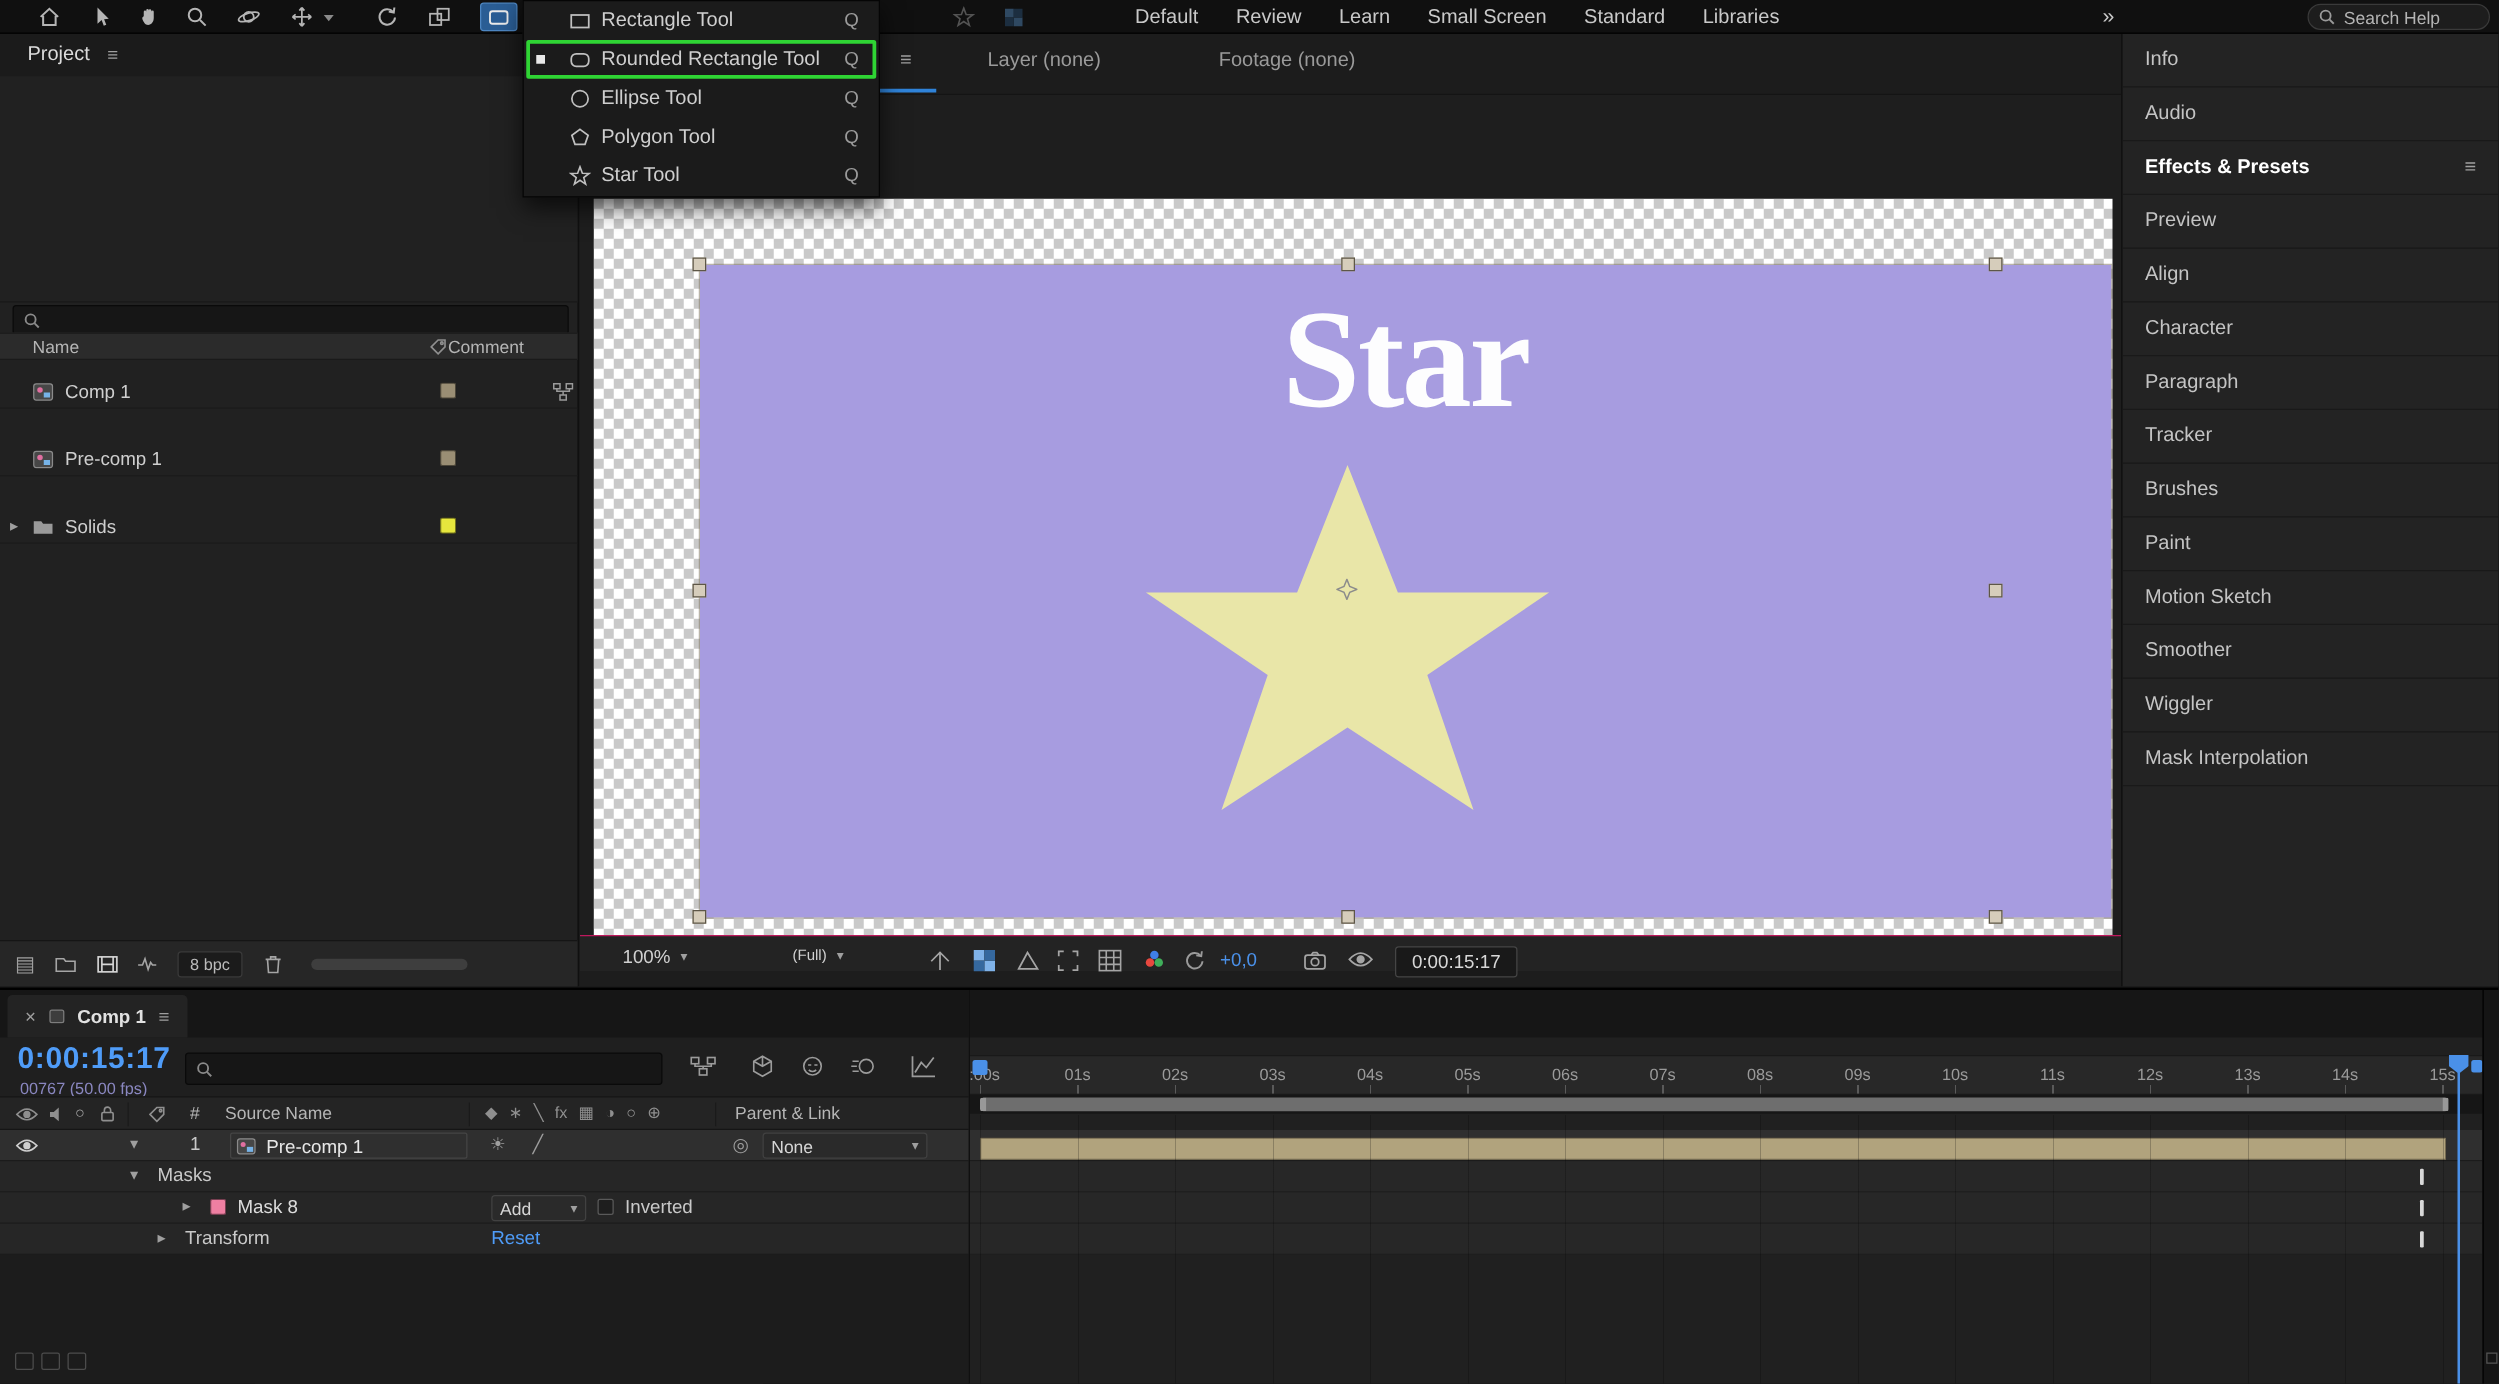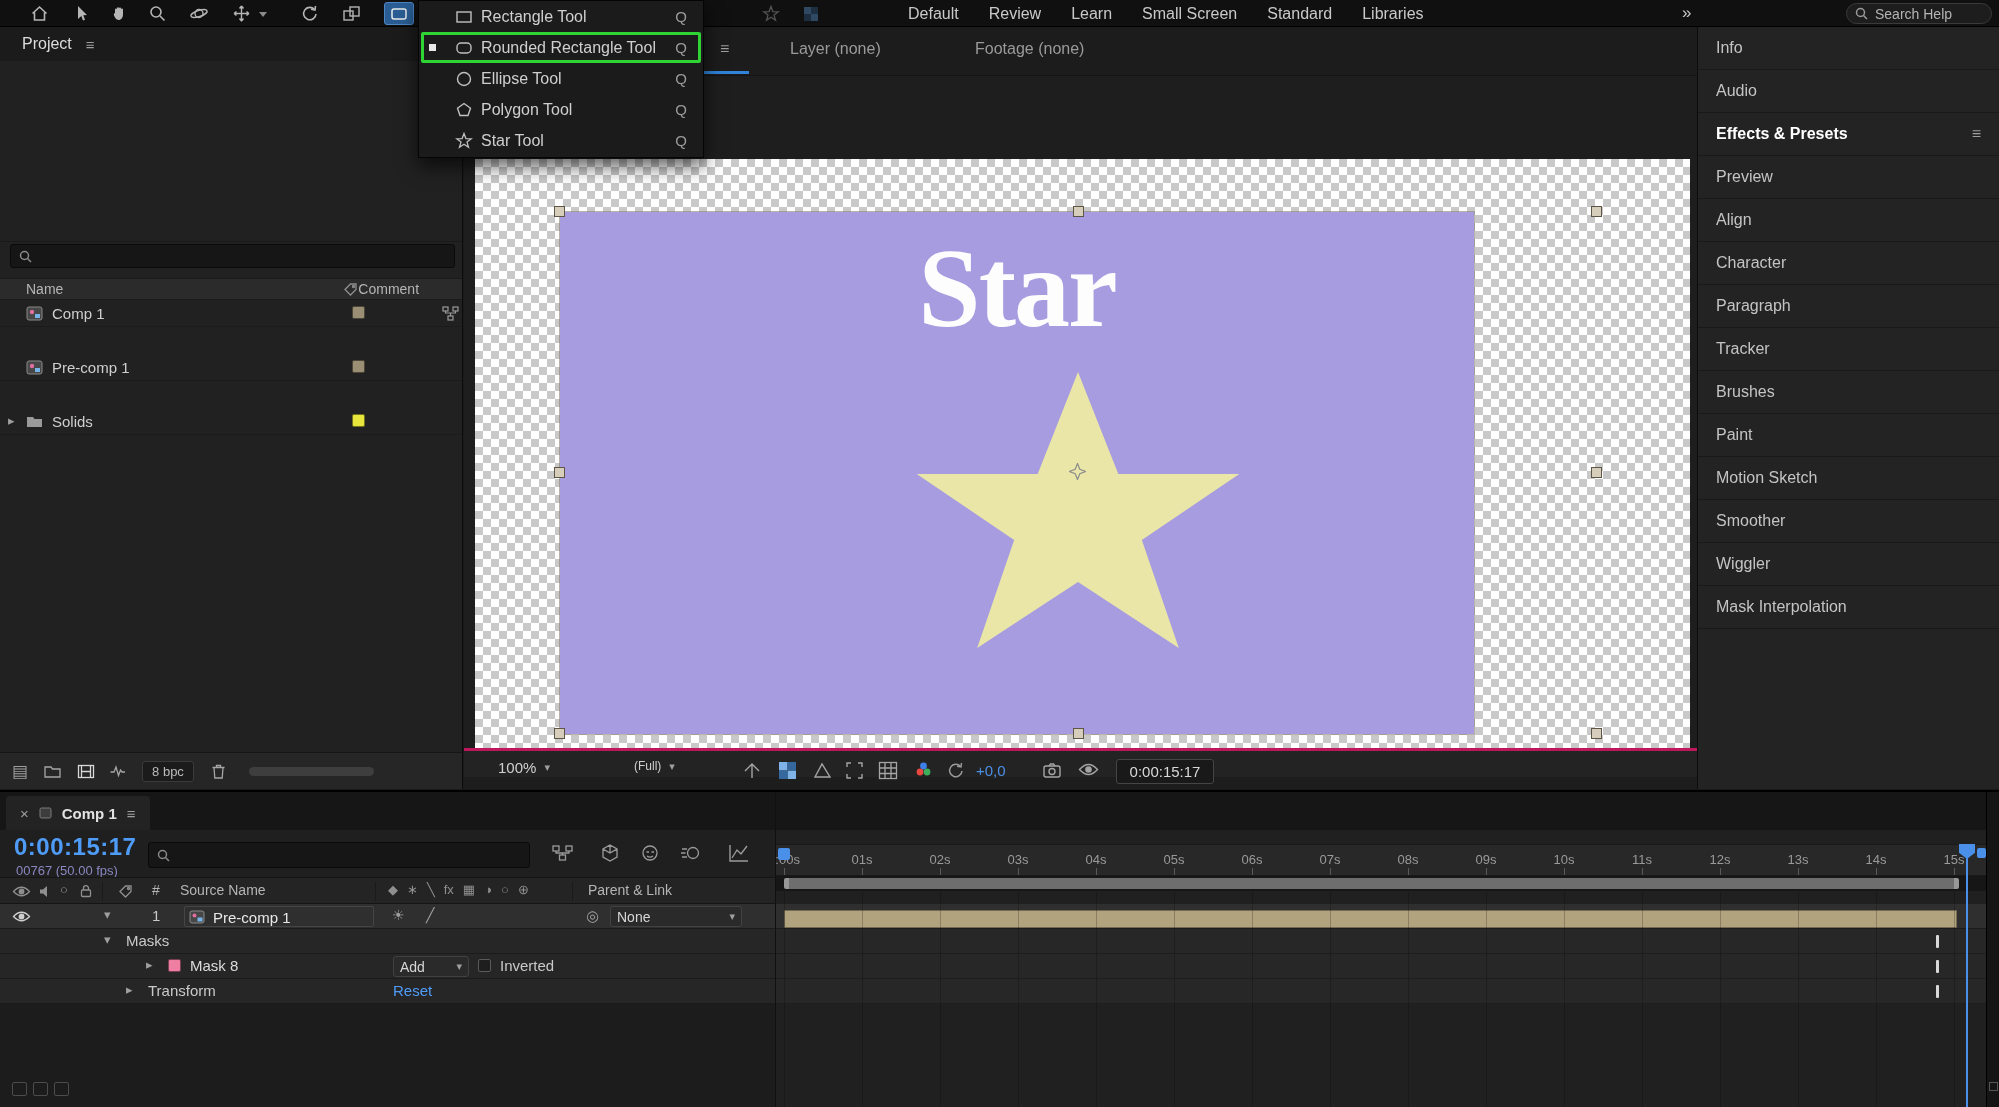--- a/index.html
+++ b/index.html
@@ -131,21 +131,21 @@
       <span style="margin-left:22px;color:#dcdcdc;font-size:16px">Project</span>
       <span class="glyph" style="margin-left:14px;font-size:15px">≡</span>
     </div>
     <div class="abs" style="left:0;top:34px;width:100%;height:181px;background:#212121;border-bottom:1px solid #191919"></div>
     <div class="abs row field" style="left:10px;top:217px;width:445px;height:24px;padding:0 8px;gap:7px">
       <svg width="13" height="13" fill="none" stroke="#8a8a8a" stroke-width="1.5">
           <circle cx="5.5" cy="5.5" r="4"></circle>
           <path d="M8.5 8.5 L12 12"></path>
         </svg>
     </div>
-    <div class="abs row colhead" style="left:0;top:251px;width:100%;height:22px">
+    <div class="abs row colhead" style="left:0;top:239px;width:100%;height:22px">
       <span style="margin-left:26px">Name</span>
       <svg style="margin-left:280px" width="15" height="15" fill="none" stroke="#8f8f8f" stroke-width="1.3">
           <path d="M2 7.5 L7.5 2 h5.5 v5.5 L7.5 13 Z"></path>
           <circle cx="10.5" cy="4.5" r="1"></circle>
         </svg>
       <span style="">Comment</span>
     </div>
     <div class="prow abs" style="left:0;top:273px;width:100%">
       <svg class="abs" style="left:26px;top:6px" width="17" height="15">
           <rect x="1" y="1" width="15" height="13" rx="2" fill="#474747" stroke="#8a8a8a"></rect>
@@ -201,41 +201,41 @@
   <div class="abs" style="left:464px;top:27px;width:1233px;height:762px;background:#1d1d1d">
     <div class="abs" style="left:0;top:0;width:100%;height:49px;background:#1c1c1c;border-bottom:1px solid #141414">
       <div class="abs" style="left:40px;top:44px;width:245px;height:3px;background:#2f83d9"></div>
       <span class="glyph abs" style="left:256px;top:13px;font-size:16px">≡</span>
       <span class="abs dim" style="left:326px;top:13px">Layer (none)</span>
       <span class="abs dim" style="left:511px;top:13px">Footage (none)</span>
     </div>
 
     <div class="abs" style="left:0;top:49px;width:100%;height:672px;background:#1e1e1e;overflow:hidden">
       <div class="chk abs" style="left:11px;top:83px;width:1215px;height:635px">
-        <div class="abs" style="left:85px;top:53px;width:914px;height:522px;background:#a79ce0;outline:1px solid rgba(130,120,100,.55)">
+        <div class="abs" style="left:85px;top:53px;width:1129px;height:522px;background:#a79ce0;outline:1px solid rgba(130,120,100,.55)">
           <div class="abs" style="left:0;top:20px;width:100%;text-align:center;font-family:'Liberation Serif',serif;font-weight:600;font-size:112px;line-height:1;color:#fdfdfe;letter-spacing:-2px">Star</div>
           <svg class="abs" style="left:350px;top:160px" width="336" height="288" viewBox="0 0 100 96" preserveAspectRatio="none">
               <polygon points="50,0 62,34 98,34 69,56 80,92 50,70 20,92 31,56 2,34 38,34" fill="#e9e6a8"></polygon>
             </svg>
           <svg class="abs" style="left:509px;top:251px" width="17" height="17" fill="none" stroke="#8c8c8c" stroke-width="1.2">
               <path d="M8.5 0.5 L10.8 6.2 L16.5 8.5 L10.8 10.8 L8.5 16.5 L6.2 10.8 L0.5 8.5 L6.2 6.2 Z"></path>
             </svg>
           <span class="handle" style="left:-6px;top:-6px"></span>
           <span class="handle" style="left:513px;top:-6px"></span>
           <span class="handle" style="left:1031px;top:-6px"></span>
           <span class="handle" style="left:-6px;top:255px"></span>
           <span class="handle" style="left:1031px;top:255px"></span>
           <span class="handle" style="left:-6px;top:516px"></span>
           <span class="handle" style="left:513px;top:516px"></span>
           <span class="handle" style="left:1031px;top:516px"></span>
         </div>
       </div>
     </div>
 
-    <div class="abs" style="left:0;top:721px;width:100%;height:29px;background:#232323;border-top:3px solid #be185d">
+    <div class="abs" style="left:0;top:721px;width:100%;height:29px;background:#232323;border-top:1px solid #be185d">
       <div class="abs row" style="left:34px;top:8px;gap:8px">
         <span style="font-size:15px;color:#d0d0d0">100%</span>
         <span class="glyph" style="font-size:11px">▾</span>
       </div>
       <div class="abs row" style="left:170px;top:8px;gap:8px">
         <span style="font-size:12px;color:#d0d0d0">(Full)</span>
         <span class="glyph" style="font-size:11px">▾</span>
       </div>
       <svg class="abs" style="left:278px;top:10px" width="21" height="20" fill="none" stroke="#a5a5a5" stroke-width="1.4">
           <path d="M3 10 L10 3 L17 10 M10 3 v14"></path>

